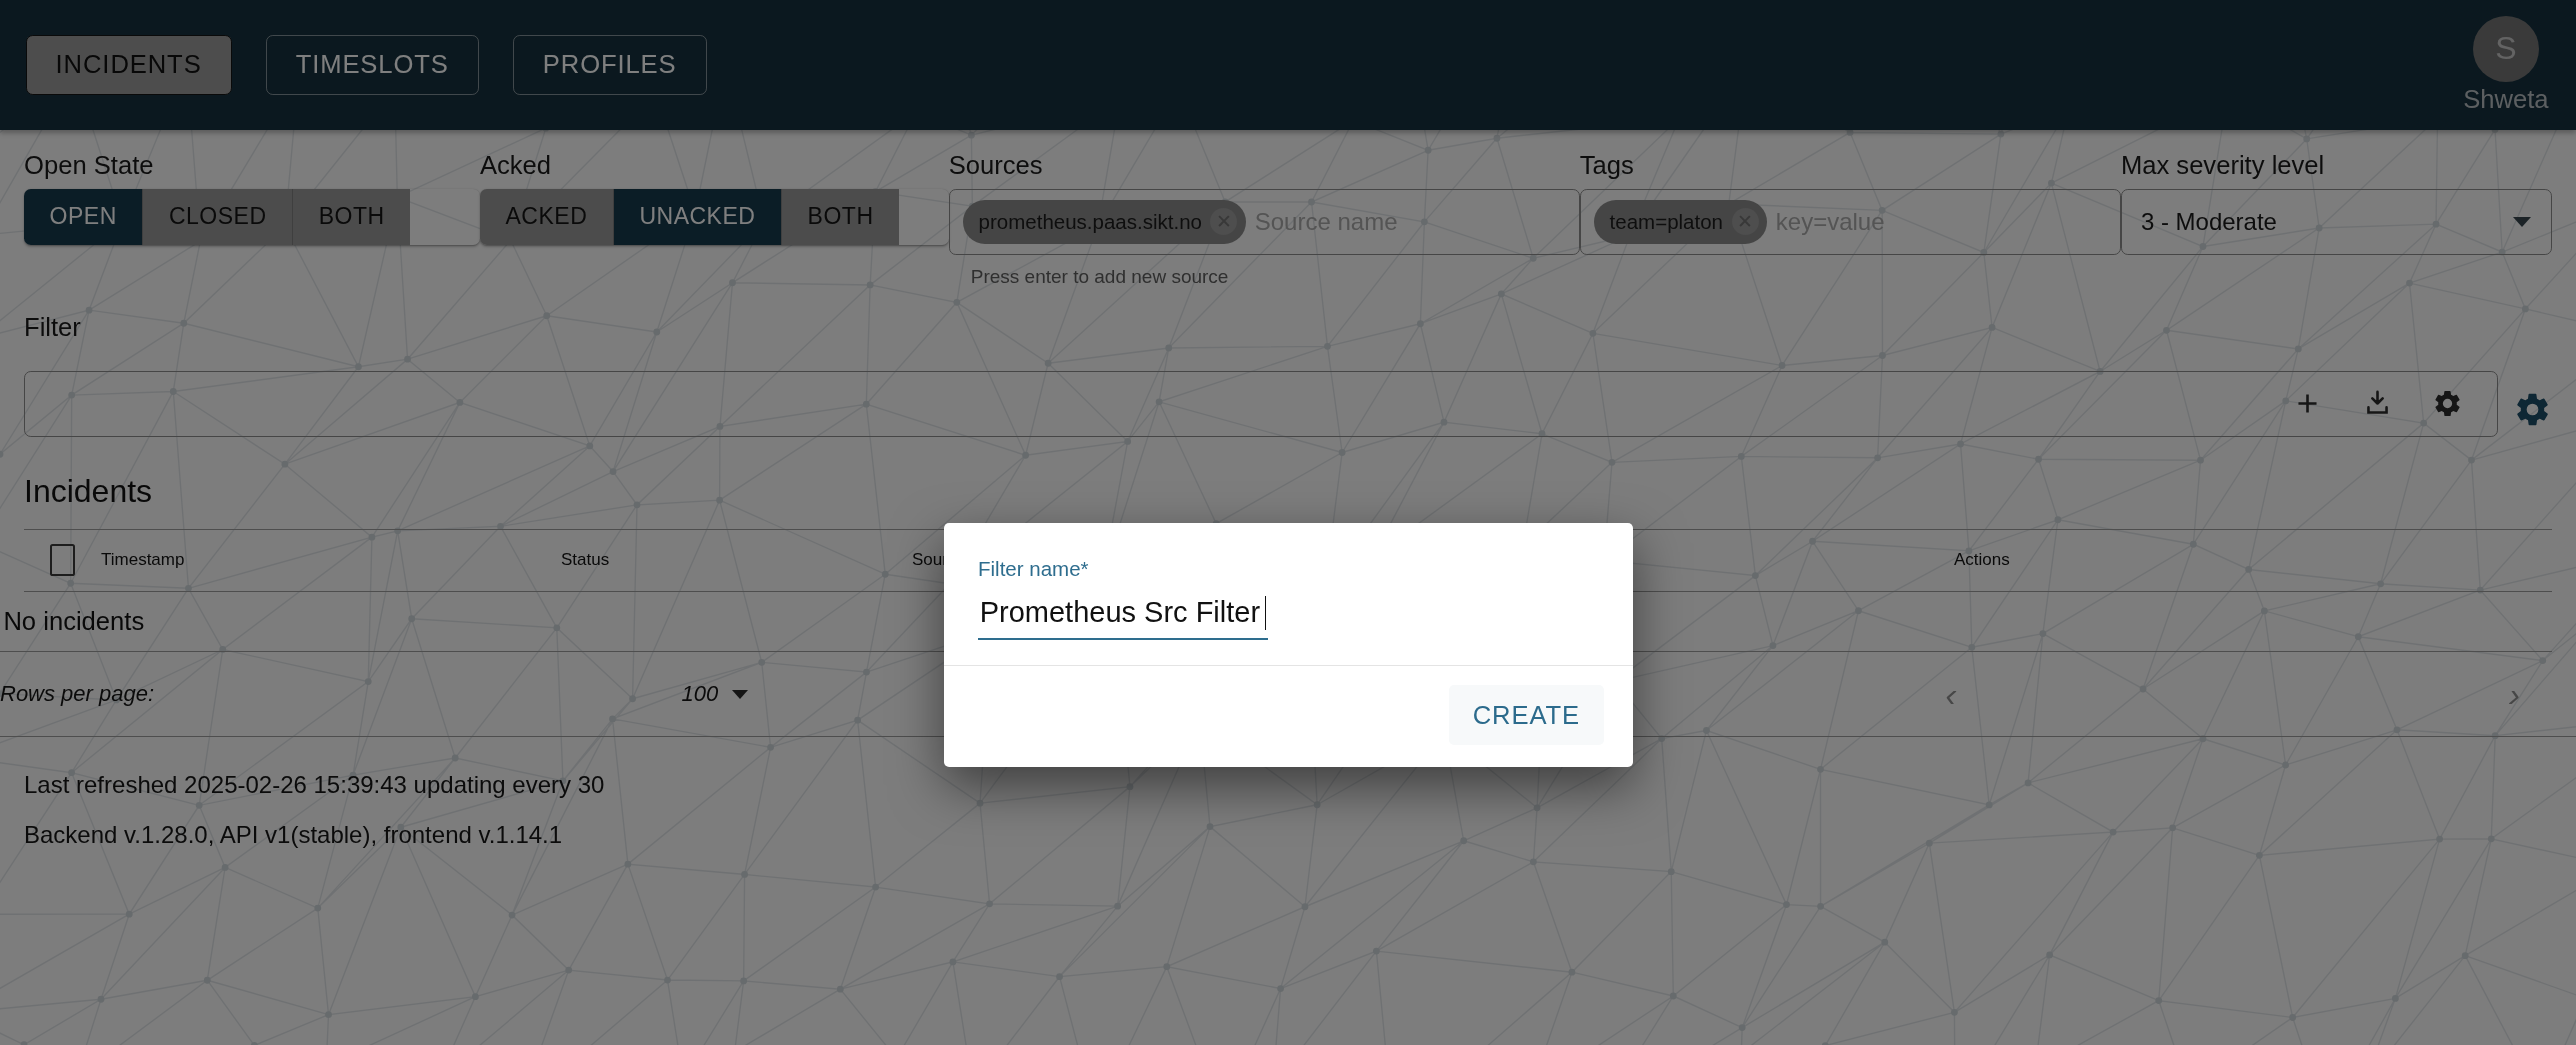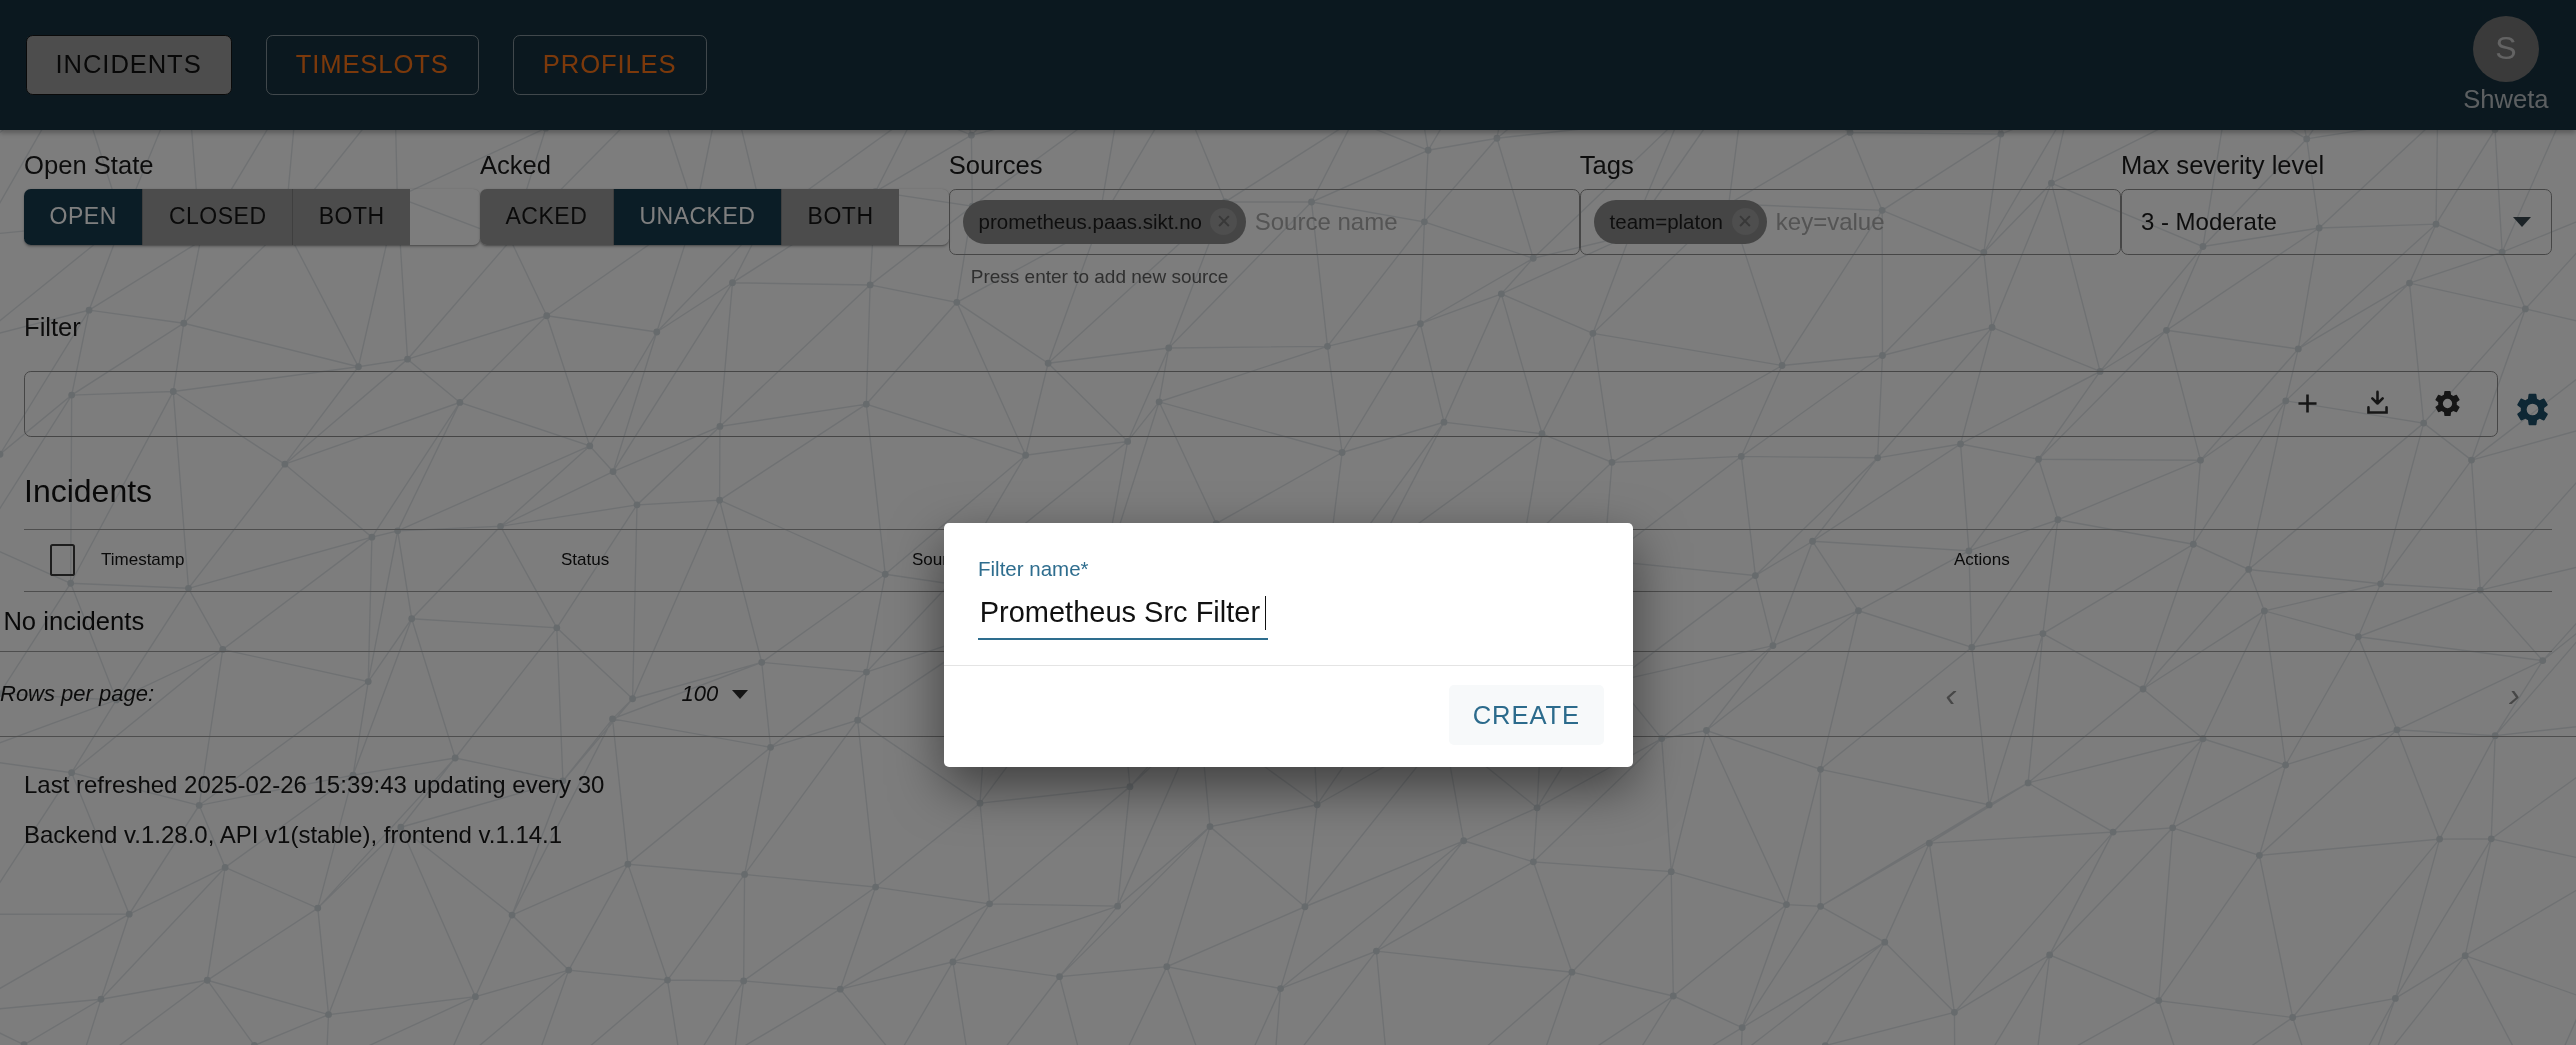--- a/index.html
+++ b/index.html
@@ -51,21 +51,21 @@
     justify-content: center;
     margin-right: 46px;
     flex: none;
   }
   .logo svg { display:block; }
 
   .navbtn {
     border: 0.9px solid rgba(190,196,200,.65);
     border-radius: 6.8px;
     background: transparent;
-    color: #f97316;
+    color: #ffffff;
     font-size: 25.6px;
     letter-spacing: 0.9px;
     padding: 16px 29px;
     margin-right: 34px;
     font-family: "Liberation Sans", sans-serif;
     cursor: pointer;
     line-height: 1;
   }
   .navbtn.active {
     background: #9a9a9a;

